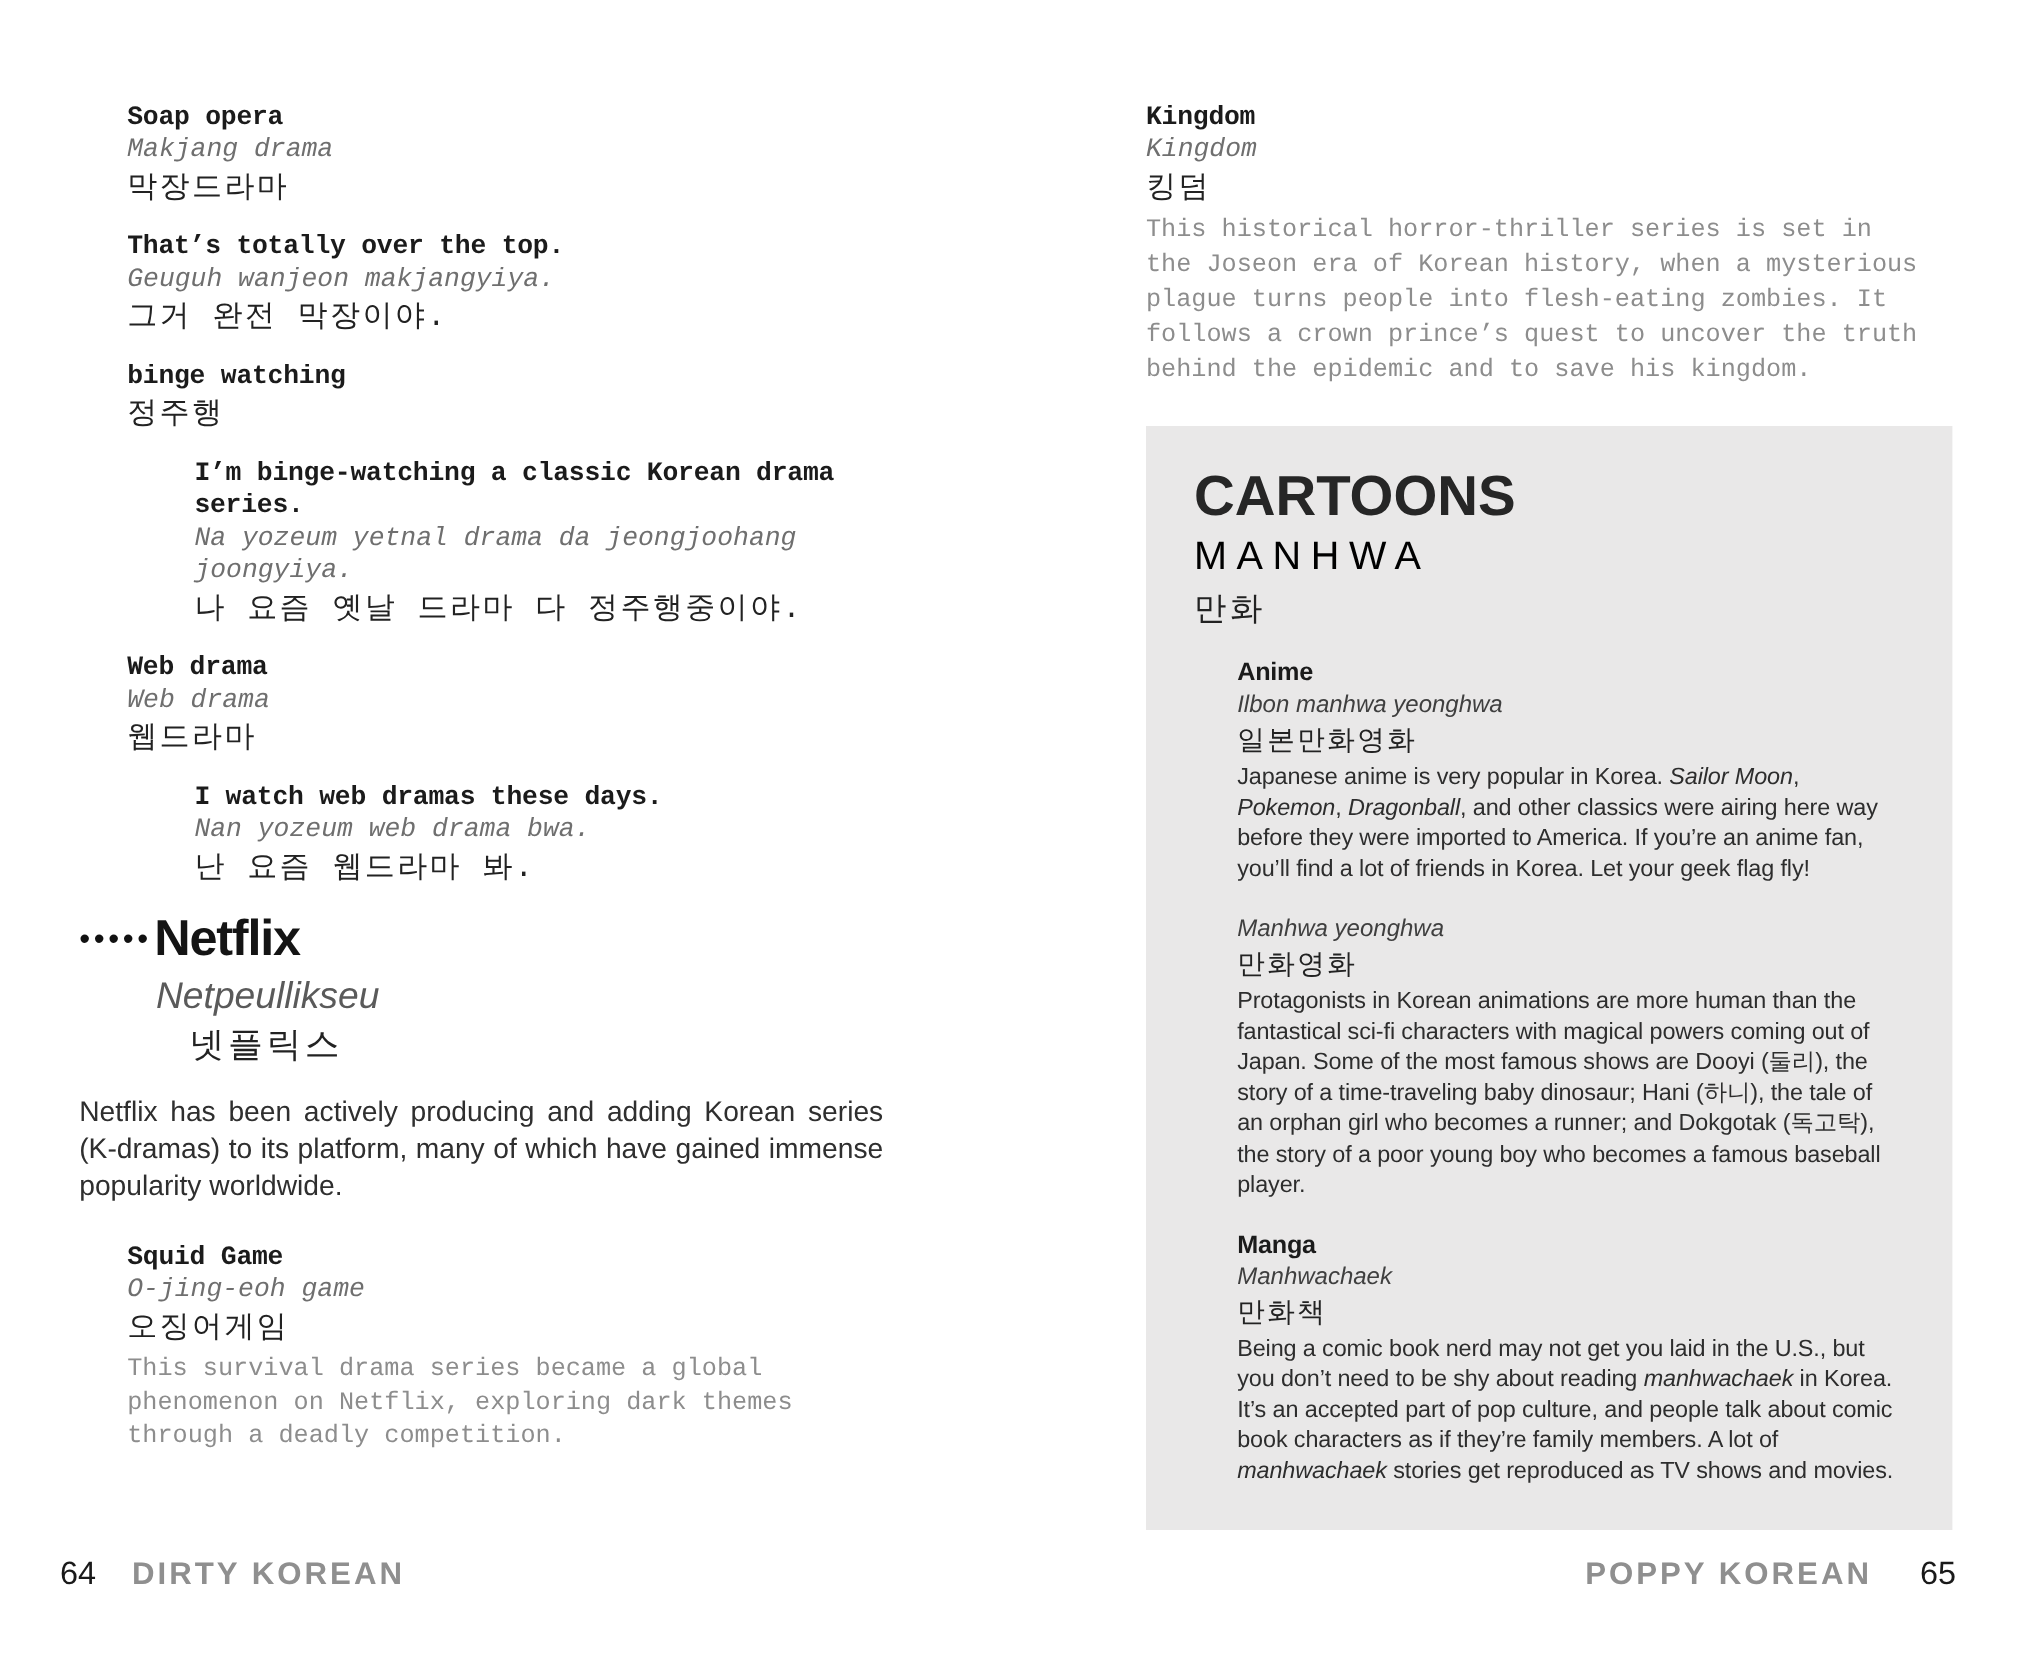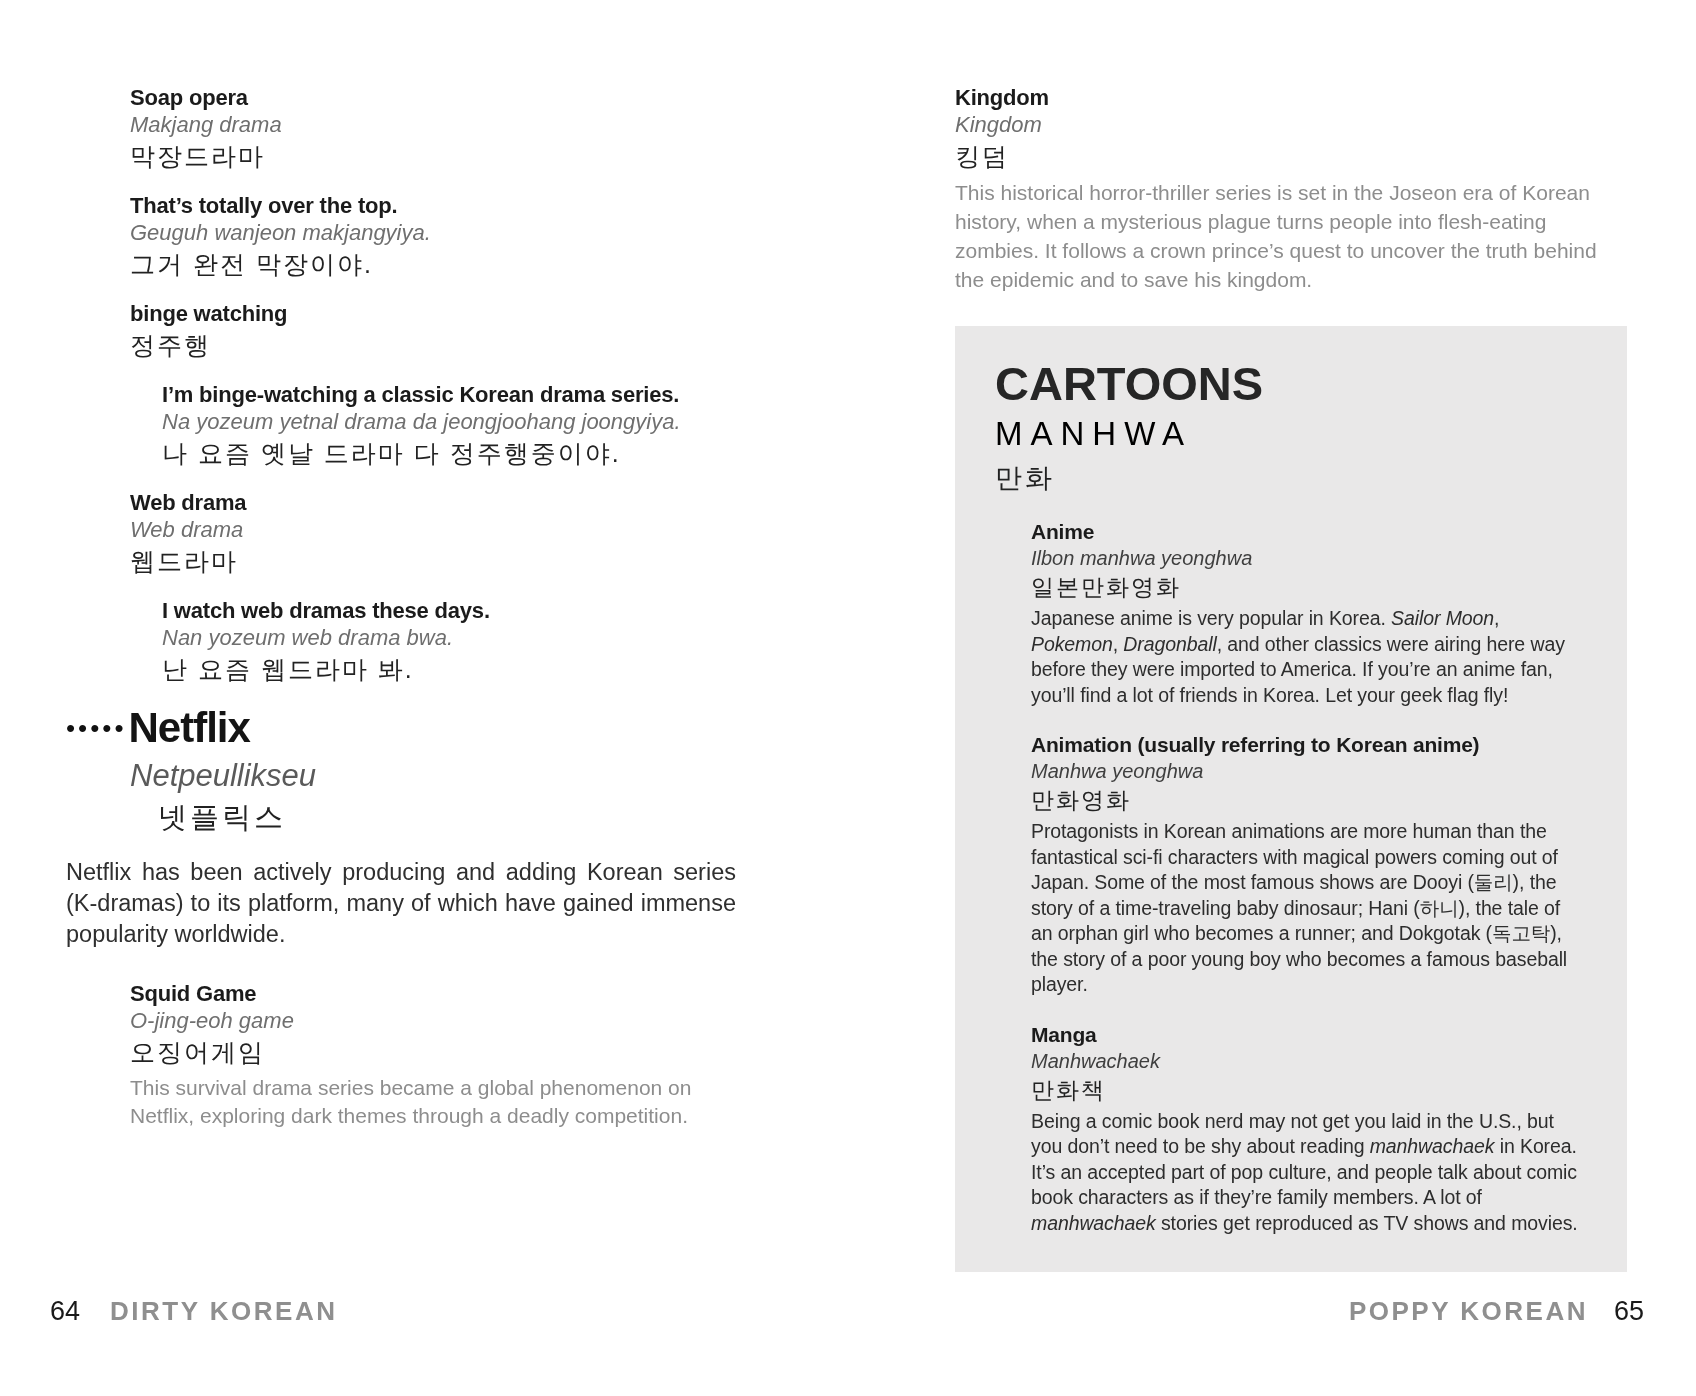--- a/index.html
+++ b/index.html
@@ -1,21 +1,21 @@
 <!DOCTYPE html>
 <html><head>
 <meta charset="utf-8">
 <style>
   html,body{margin:0;padding:0;background:#fff;}
   .page{position:relative;width:1696px;height:1396px;background:#ffffff;overflow:hidden;
         font-family:"Liberation Sans",sans-serif;color:#1c1c1c;}
   .col-left{position:absolute;left:66px;top:84px;width:670px;}
   .col-right{position:absolute;left:955px;top:84px;width:672px;}
 
-  .entry{margin:0 0 20px 64px;}
+  .entry{margin:0 0 20px 40px;font-family:Liberation Mono, monospace;}
   .entry.indent{margin-left:96px;}
   .en{font-weight:bold;font-size:22px;line-height:27px;color:#1b1b1b;letter-spacing:-0.2px;}
   .rom{font-style:italic;font-size:22px;line-height:27px;color:#6f6f6f;font-weight:400;}
   .kr{font-size:25px;line-height:31px;margin-top:3px;color:#222;letter-spacing:2px;}
   .desc{font-size:21px;line-height:28px;color:#8d8d8d;margin-top:6px;max-width:580px;}
 
   .netflix-head{display:flex;align-items:center;margin-top:16px;}
   .dots{font-size:26px;letter-spacing:3px;line-height:1;color:#111;margin-right:2px;}
   .netflix-title{font-size:42px;line-height:46px;font-weight:bold;color:#141414;letter-spacing:-1px;}
   .netflix-rom{font-style:italic;font-size:31px;line-height:38px;color:#5a5a5a;margin:6px 0 0 64px;}
@@ -32,21 +32,21 @@
   .box-subtitle{font-size:33px;line-height:40px;letter-spacing:8px;color:#000000;margin-top:4px;font-weight:400;}
   .box-kr{font-size:27px;line-height:33px;margin-top:8px;letter-spacing:3px;color:#222;}
   .box-entry{margin:24px 0 0 36px;}
   .box-entry .en{font-size:21px;line-height:26px;letter-spacing:-0.2px;}
   .box-entry .rom{font-size:20px;line-height:26px;color:#3f3f3f;}
   .box-entry .kr{font-size:23px;line-height:28px;margin-top:2px;letter-spacing:2px;}
   .box-para{font-size:19.5px;line-height:25.5px;color:#2d2d2d;margin-top:5px;letter-spacing:-0.1px;}
   .box-para .italic{font-style:italic;}
 
   .footer-left{position:absolute;left:50px;top:1296px;display:flex;align-items:baseline;gap:30px;}
-  .footer-right{position:absolute;right:52px;top:1296px;display:flex;align-items:baseline;gap:26px;}
+  .footer-right{position:absolute;right:66px;top:1296px;display:flex;align-items:baseline;gap:40px;}
   .page-num{font-size:27px;color:#1a1a1a;}
   .book-title{font-size:26px;font-weight:bold;letter-spacing:2.5px;color:#8f8f8f;text-transform:uppercase;}
 </style>
 </head>
 <body>
 
 <div class="page">
 
   <div class="col-left">
 
@@ -118,21 +118,20 @@
       <div class="box-kr">만화</div>
 
       <div class="box-entry">
         <div class="en">Anime</div>
         <div class="rom">Ilbon manhwa yeonghwa</div>
         <div class="kr">일본만화영화</div>
         <div class="box-para"><span>Japanese anime is very popular in Korea. </span><span class="italic">Sailor Moon</span><span>, </span><span class="italic">Pokemon</span><span>, </span><span class="italic">Dragonball</span><span>, and other classics were airing here way before they were imported to America. If you’re an anime fan, you’ll find a lot of friends in Korea. Let your geek flag fly!</span></div>
       </div>
 
       <div class="box-entry">
-        <div class="en">Animation (usually referring to Korean anime)</div>
         <div class="rom">Manhwa yeonghwa</div>
         <div class="kr">만화영화</div>
         <div class="box-para"><span>Protagonists in Korean animations are more human than the fantastical sci-fi characters with magical powers coming out of Japan. Some of the most famous shows are Dooyi (둘리), the story of a time-traveling baby dinosaur; Hani (하니), the tale of an orphan girl who becomes a runner; and Dokgotak (독고탁), the story of a poor young boy who becomes a famous baseball player.</span></div>
       </div>
 
       <div class="box-entry">
         <div class="en">Manga</div>
         <div class="rom">Manhwachaek</div>
         <div class="kr">만화책</div>
         <div class="box-para"><span>Being a comic book nerd may not get you laid in the U.S., but you don’t need to be shy about reading </span><span class="italic">manhwachaek</span><span> in Korea. It’s an accepted part of pop culture, and people talk about comic book characters as if they’re family members. A lot of </span><span class="italic">manhwachaek</span><span> stories get reproduced as TV shows and movies.</span></div>

